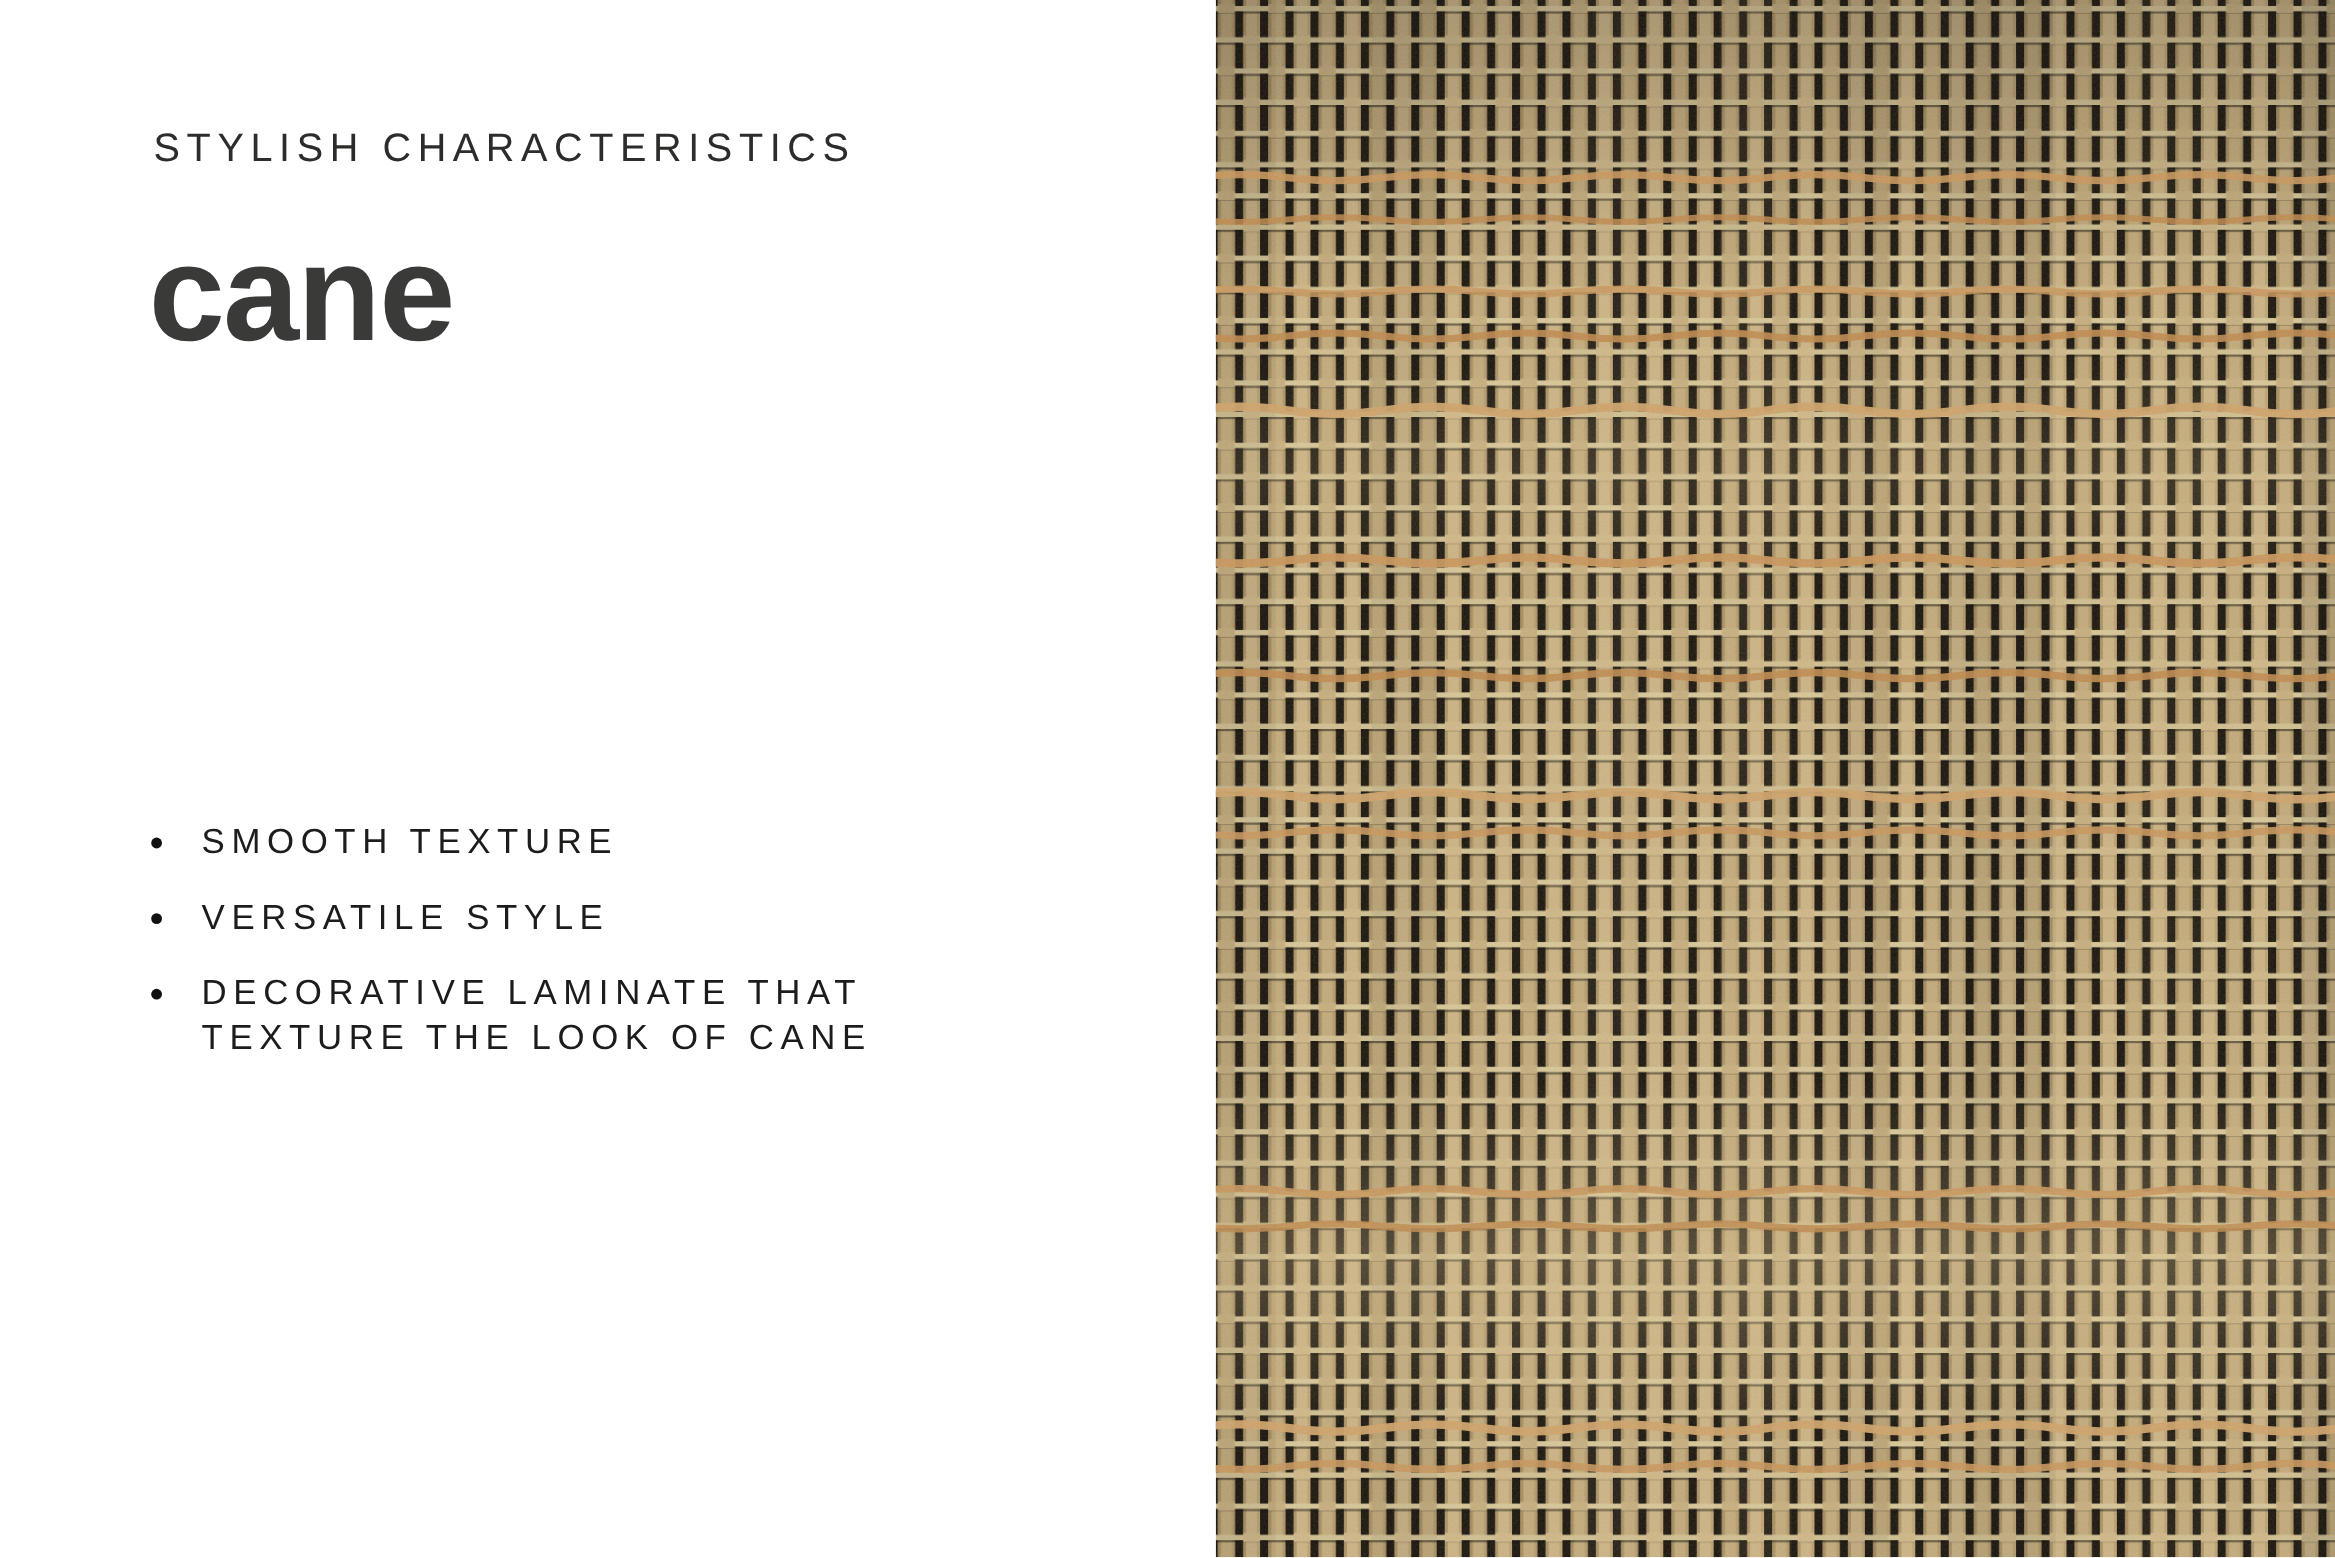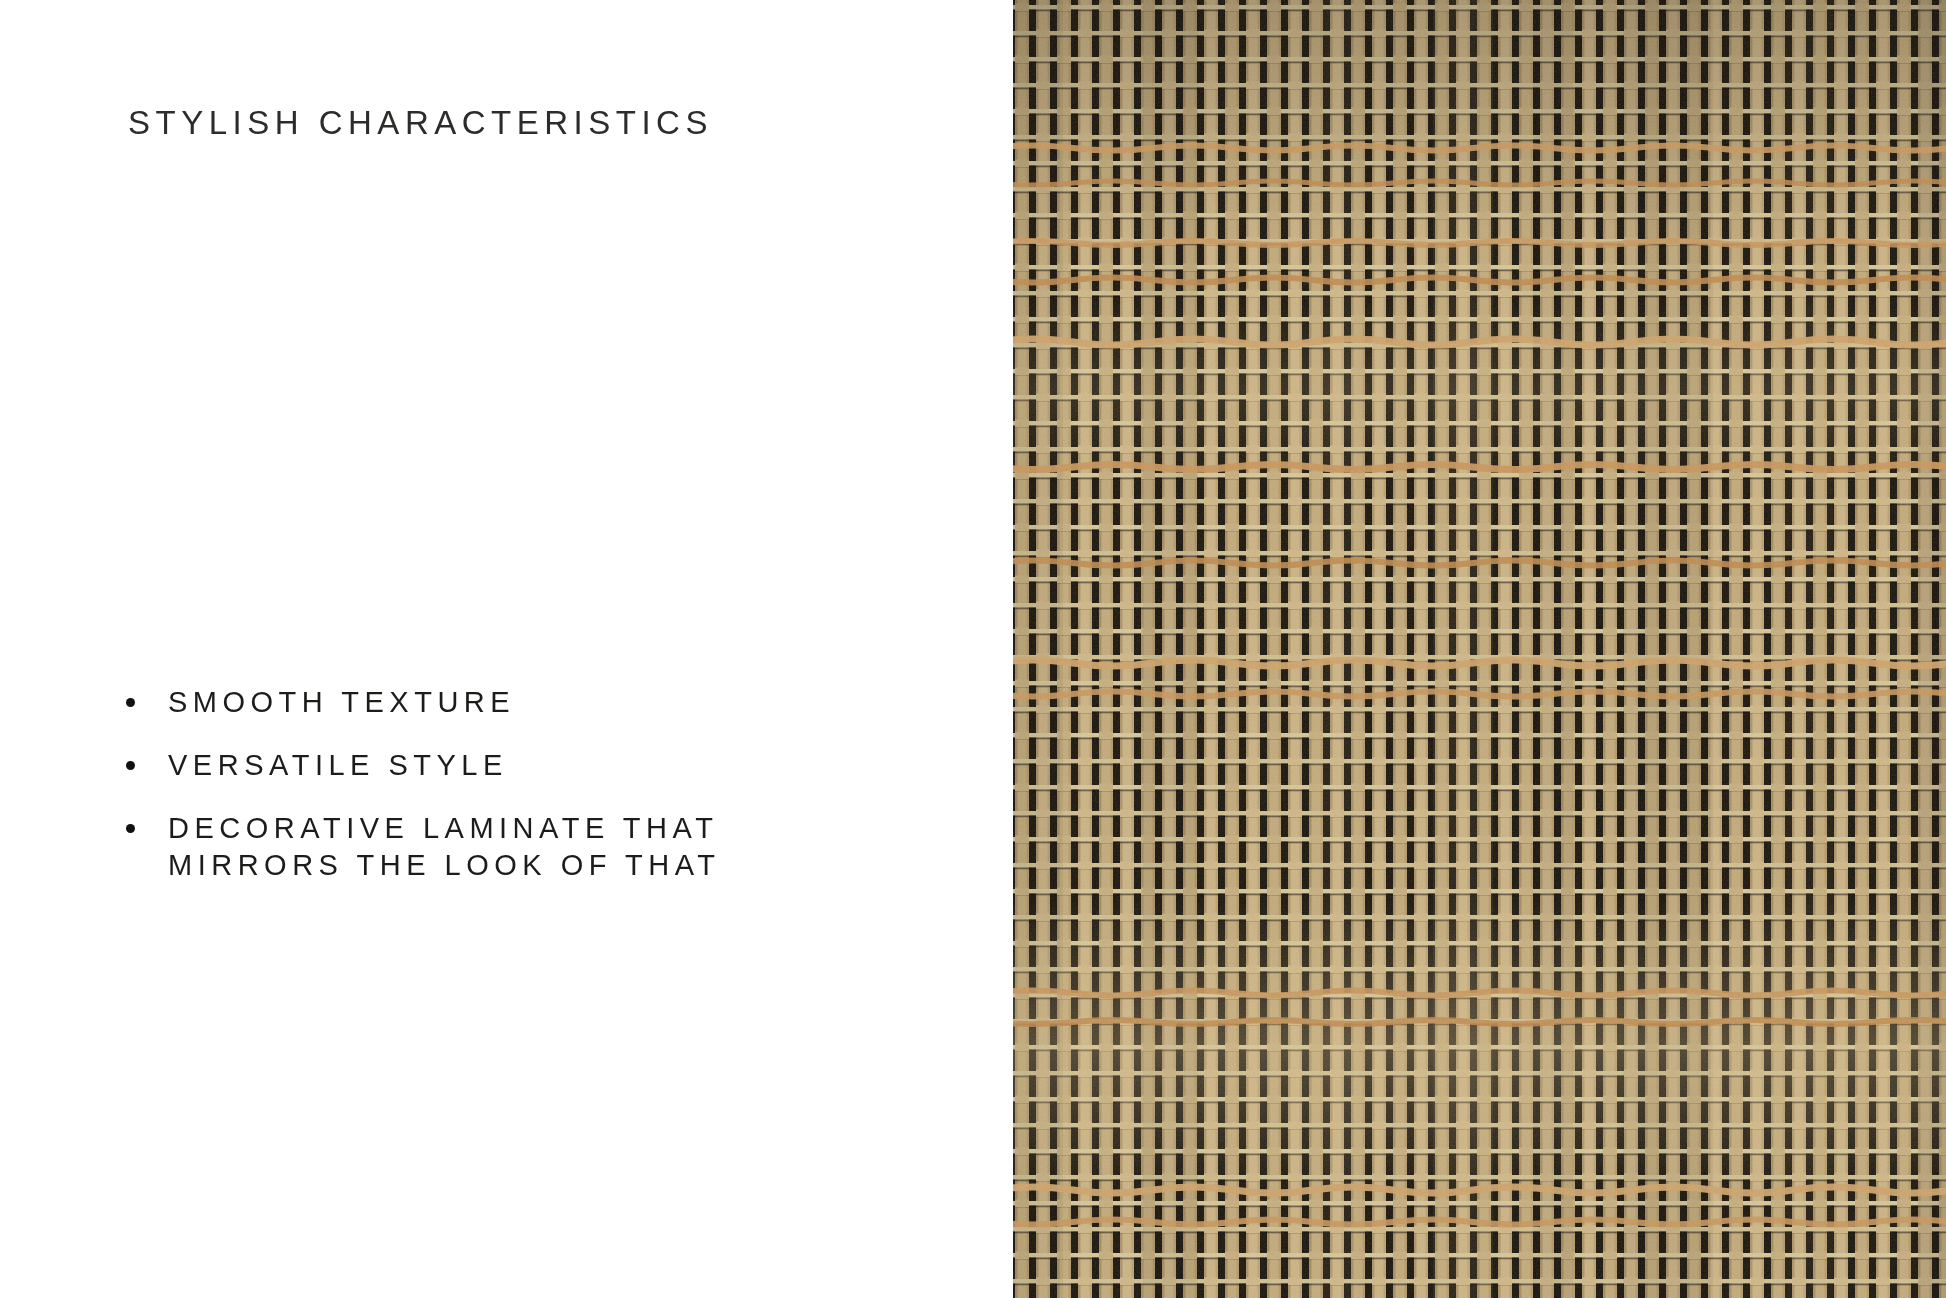--- a/index.html
+++ b/index.html
@@ -32,35 +32,36 @@
 </style>
 </head>
 <body>
 
 <div class="page">
 
   <section class="left">
     <div class="eyebrow">STYLISH CHARACTERISTICS</div>
 
     <h1 class="title">
+      <span class="tline">cane</span>
     </h1>
 
 
     <ul class="bullets">
       <li>
         <span class="dot"></span>
         <span>SMOOTH TEXTURE</span>
       </li>
       <li>
         <span class="dot"></span>
         <span>VERSATILE STYLE</span>
       </li>
       <li>
         <span class="dot"></span>
-        <span>DECORATIVE LAMINATE THAT MIRRORS THE LOOK OF THAT</span>
+        <span>DECORATIVE LAMINATE THAT TEXTURE THE LOOK OF CANE</span>
       </li>
     </ul>
   </section>
 
   <section class="right">
     <svg viewBox="0 0 933 1298" preserveAspectRatio="none" xmlns="http://www.w3.org/2000/svg">
       <defs>
         <pattern id="weave" width="42" height="52" patternUnits="userSpaceOnUse">
           <rect width="42" height="52" fill="#1a150c"></rect>
 

